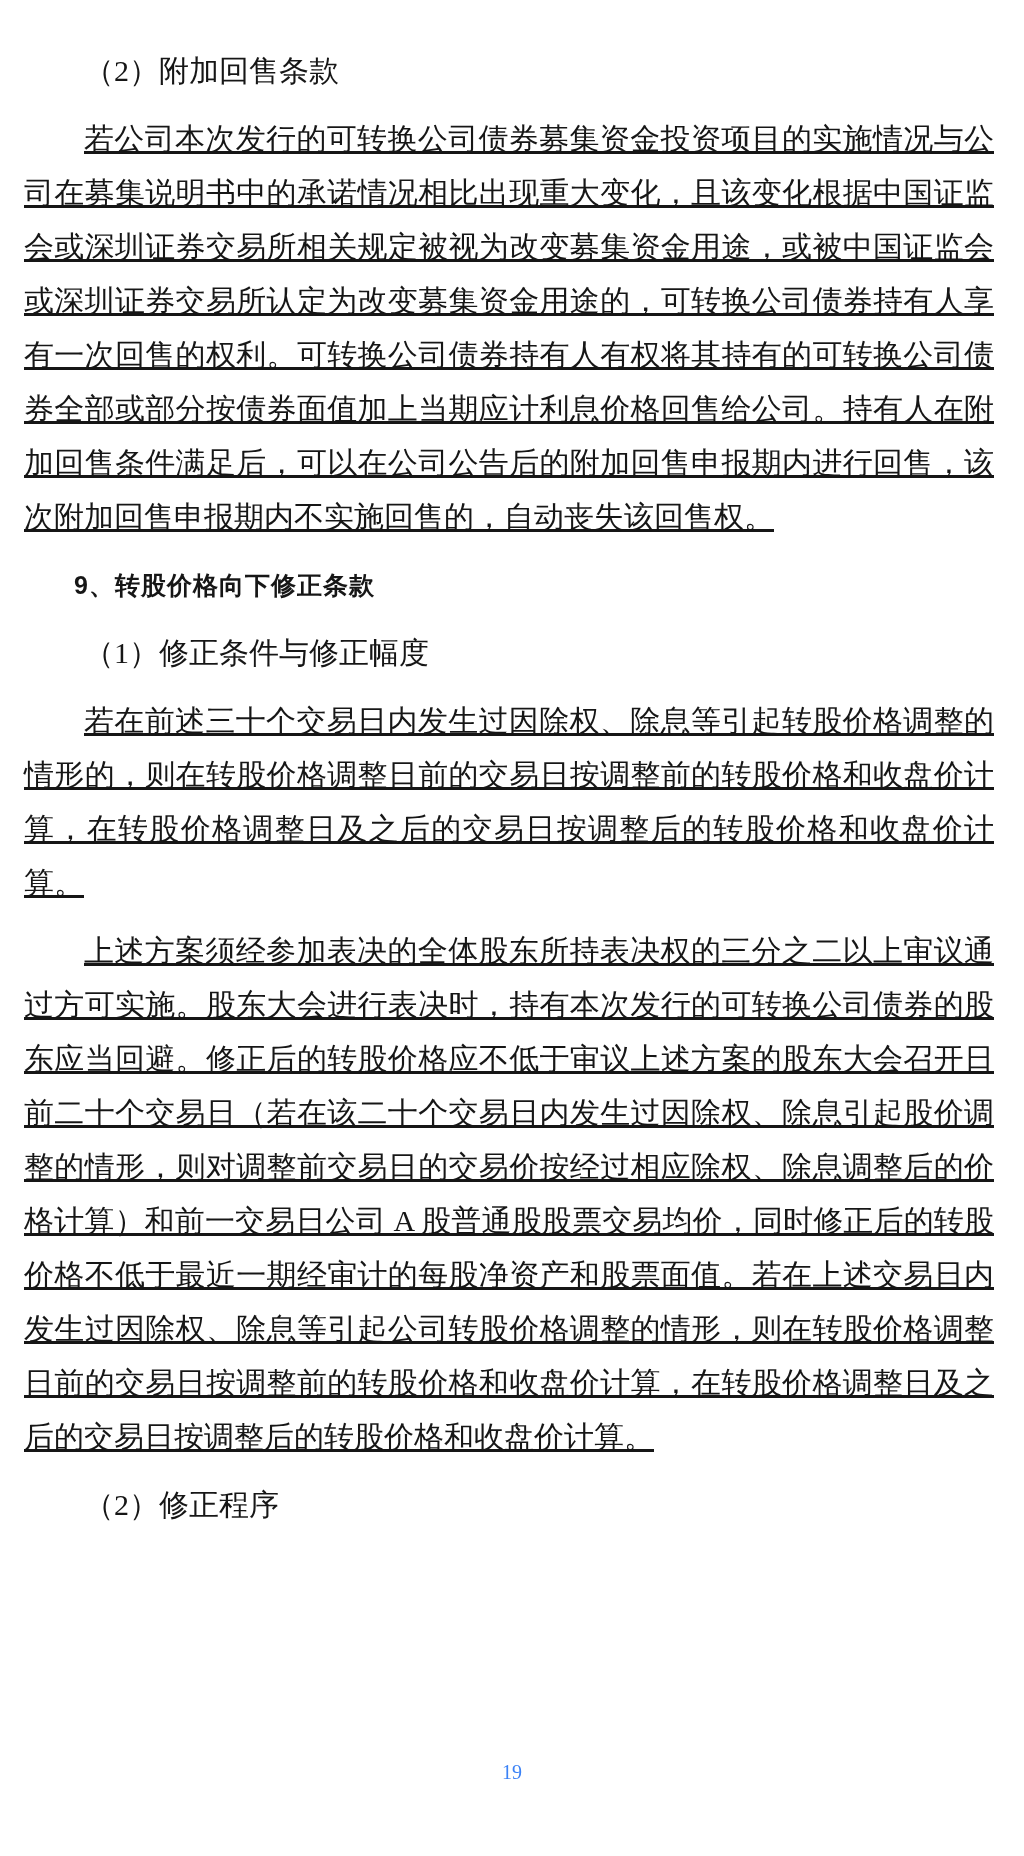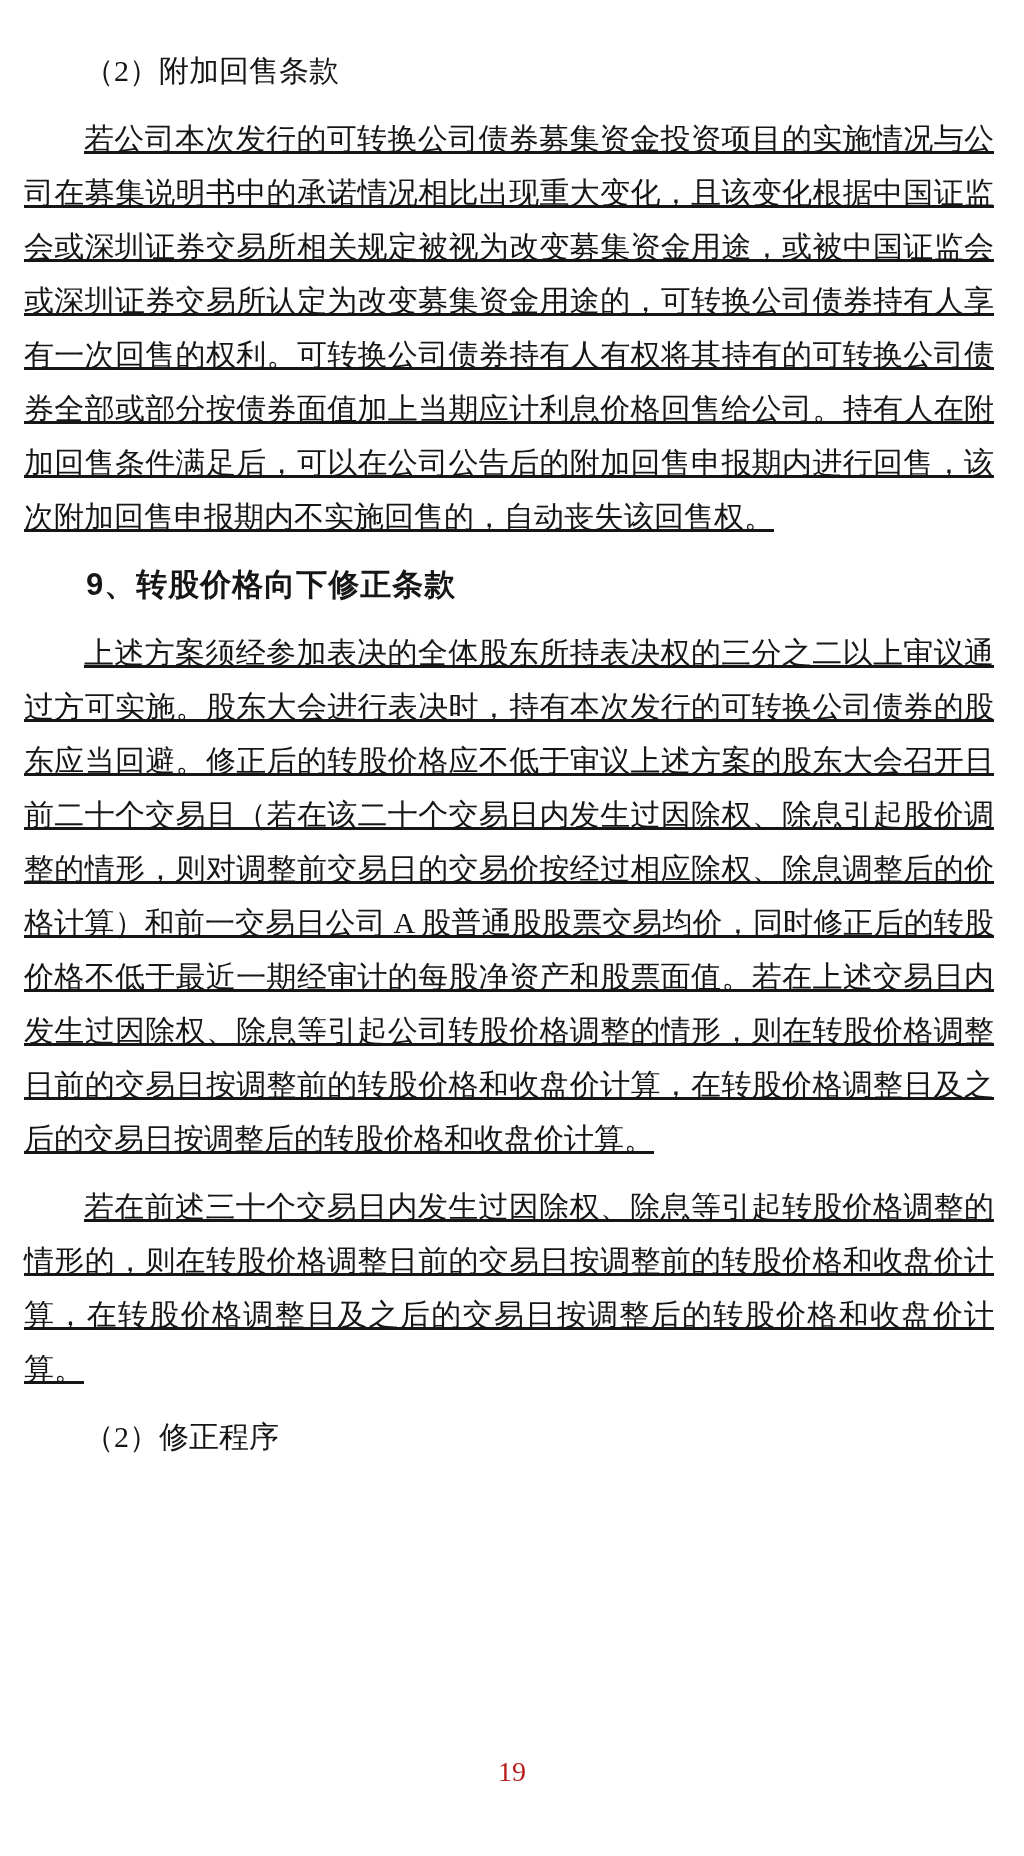--- a/index.html
+++ b/index.html
@@ -30,49 +30,50 @@
     text-decoration: underline;
   }
   .h-sub {
     text-indent: 2em;
     font-weight: normal;
   }
   .h-bold {
     text-indent: 2em;
     font-family: "Liberation Sans", "DejaVu Sans", sans-serif;
     font-weight: bold;
-    font-size: 31px;
+    font-size: 25px;
     letter-spacing: 1px;
   }
   .page-number {
     position: absolute;
     left: 0;
     right: 0;
     top: 1756px;
     text-align: center;
-    font-size: 28px;
+    font-size: 20px;
     line-height: 32px;
-    color: #b91c1c;
+    color: #3b82f6;
     font-family: "Liberation Serif", "DejaVu Serif", serif;
   }
 </style>
 </head>
 <body>
 
 <div class="page">
 
   <div class="blk h-sub">（2）附加回售条款</div>
 
   <p class="blk para">若公司本次发行的可转换公司债券募集资金投资项目的实施情况与公司在募集说明书中的承诺情况相比出现重大变化，且该变化根据中国证监会或深圳证券交易所相关规定被视为改变募集资金用途，或被中国证监会或深圳证券交易所认定为改变募集资金用途的，可转换公司债券持有人享有一次回售的权利。可转换公司债券持有人有权将其持有的可转换公司债券全部或部分按债券面值加上当期应计利息价格回售给公司。持有人在附加回售条件满足后，可以在公司公告后的附加回售申报期内进行回售，该次附加回售申报期内不实施回售的，自动丧失该回售权。</p>
 
   <div class="blk h-bold">9、转股价格向下修正条款</div>
 
+  <div class="blk h-sub">（1）修正条件与修正幅度</div>
 
 
+  <p class="blk para">若在前述三十个交易日内发生过因除权、除息等引起转股价格调整的情形的，则在转股价格调整日前的交易日按调整前的转股价格和收盘价计算，在转股价格调整日及之后的交易日按调整后的转股价格和收盘价计算。</p>
+
   <p class="blk para">上述方案须经参加表决的全体股东所持表决权的三分之二以上审议通过方可实施。股东大会进行表决时，持有本次发行的可转换公司债券的股东应当回避。修正后的转股价格应不低于审议上述方案的股东大会召开日前二十个交易日（若在该二十个交易日内发生过因除权、除息引起股价调整的情形，则对调整前交易日的交易价按经过相应除权、除息调整后的价格计算）和前一交易日公司 A 股普通股股票交易均价，同时修正后的转股价格不低于最近一期经审计的每股净资产和股票面值。若在上述交易日内发生过因除权、除息等引起公司转股价格调整的情形，则在转股价格调整日前的交易日按调整前的转股价格和收盘价计算，在转股价格调整日及之后的交易日按调整后的转股价格和收盘价计算。</p>
-
-  <p class="blk para">若在前述三十个交易日内发生过因除权、除息等引起转股价格调整的情形的，则在转股价格调整日前的交易日按调整前的转股价格和收盘价计算，在转股价格调整日及之后的交易日按调整后的转股价格和收盘价计算。</p>
 
   <div class="blk h-sub">（2）修正程序</div>
 
   <div class="page-number">19</div>
 
 </div>
 
 </body></html>

